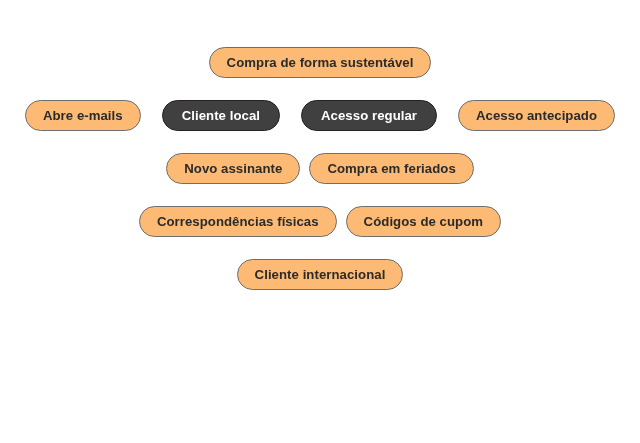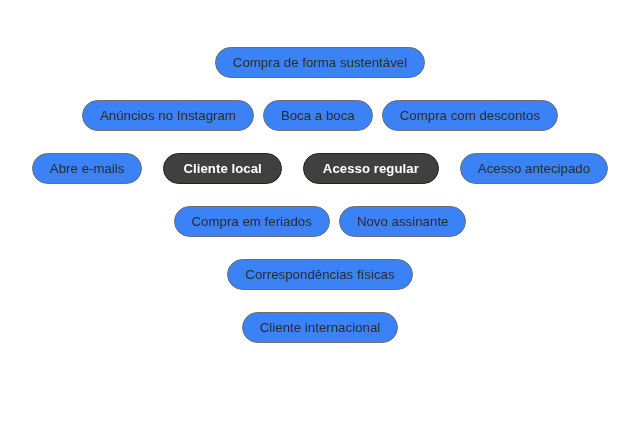--- a/index.html
+++ b/index.html
@@ -44,58 +44,55 @@
 
   .tag {
     display: inline-flex;
     align-items: center;
     justify-content: center;
     height: 31px;
     box-sizing: border-box;
     padding: 0 17px;
     border-radius: 16px;
     border: 1px solid #6e6e6e;
-    background: #3b82f6;
+    background: #fdba74;
     color: #2b2b2b;
     font-size: 13.2px;
     line-height: 1;
     letter-spacing: 0.05px;
     white-space: nowrap;
     user-select: none;
+    font-weight: bold;
   }
 
   .tag.selected {
     background: #404040;
     border-color: #2a211c;
     color: #ffffff;
     font-weight: bold;
     padding: 0 19px;
   }
 </style>
 </head>
 <body>
 
 <div id="tag-cloud">
     <div class="tag-row">
       <div class="tag">Compra de forma sustentável</div>
     </div>
-    <div class="tag-row">
-      <div class="tag">Anúncios no Instagram</div>
-      <div class="tag">Boca a boca</div>
-      <div class="tag">Compra com descontos</div>
-    </div>
     <div class="tag-row row-highlight">
       <div class="tag">Abre e-mails</div>
       <div class="tag selected">Cliente local</div>
       <div class="tag selected">Acesso regular</div>
       <div class="tag">Acesso antecipado</div>
     </div>
     <div class="tag-row">
+      <div class="tag">Novo assinante</div>
       <div class="tag">Compra em feriados</div>
-      <div class="tag">Novo assinante</div>
     </div>
     <div class="tag-row">
       <div class="tag">Correspondências físicas</div>
+      <div class="tag">Códigos de cupom</div>
     </div>
     <div class="tag-row">
       <div class="tag">Cliente internacional</div>
     </div>
   </div>
 
 </body></html>

